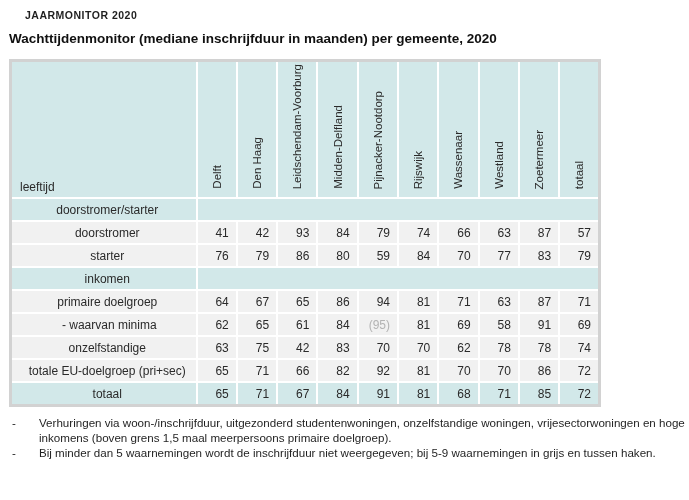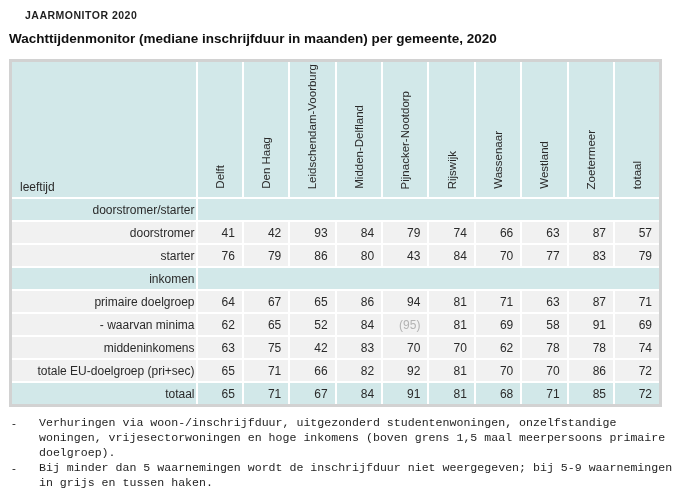--- a/index.html
+++ b/index.html
@@ -22,21 +22,21 @@
   .title {
     font-size: 13.5px;
     font-weight: bold;
     color: #101010;
     margin: 0 0 13px 0;
   }
 
   table.monitor {
     border-collapse: collapse;
     table-layout: fixed;
-    width: 653px;
+    width: 592px;
     border: 3px solid var(--table-border, #d2d2d2);
   }
   table.monitor th, table.monitor td {
     border: 2px solid #ffffff;
     font-weight: normal;
     overflow: hidden;
   }
   thead th {
     background: var(--blue, #d2e8e9);
     height: 131px;
@@ -57,36 +57,36 @@
     transform: rotate(180deg);
     font-size: 11.5px;
     line-height: 1.05;
     white-space: nowrap;
   }
   tbody td {
     height: 19px;
     font-size: 12px;
     background: var(--row-gray, #f1f1f1);
   }
-  td.label { text-align: right; padding-left: 8px; }
+  td.label { text-align: center; padding-left: 8px; }
   td.label.indent { padding-left: 12px; }
   td.num { text-align: right; padding-right: 7px; }
   tr.section td, tr.total td { background: var(--blue, #d2e8e9); }
   .muted { color: var(--muted, #b3b3b3); }
 
   .footnotes {
     margin: 8px 0 0 1px;
     width: 676px;
     font-size: 11.6px;
     line-height: 1.3;
     color: #1f1f1f;
   }
   .fn { display: flex; }
   .fn-marker { width: 29px; flex: 0 0 29px; padding-left: 2px; box-sizing: border-box; }
-  .fn-text { flex: 1; font-family: Liberation Mono, monospace; }
+  .fn-text { flex: 1; }
 </style>
 </head>
 <body>
 
 <div class="page">
   <div class="kicker">JAARMONITOR 2020</div>
   <h1 class="title">Wachttijdenmonitor (mediane inschrijfduur in maanden) per gemeente, 2020</h1>
 
   <table class="monitor">
     <colgroup>
@@ -134,21 +134,21 @@
           <td class="num">63</td>
           <td class="num">87</td>
           <td class="num">57</td>
         </tr>
         <tr class="data">
           <td class="label">starter</td>
           <td class="num">76</td>
           <td class="num">79</td>
           <td class="num">86</td>
           <td class="num">80</td>
-          <td class="num">43</td>
+          <td class="num">59</td>
           <td class="num">84</td>
           <td class="num">70</td>
           <td class="num">77</td>
           <td class="num">83</td>
           <td class="num">79</td>
         </tr>
         <tr class="section">
           <td class="label">inkomen</td>
           <td colspan="10"></td>
         </tr>
@@ -162,31 +162,31 @@
           <td class="num">81</td>
           <td class="num">71</td>
           <td class="num">63</td>
           <td class="num">87</td>
           <td class="num">71</td>
         </tr>
         <tr class="data">
           <td class="label indent">- waarvan minima</td>
           <td class="num">62</td>
           <td class="num">65</td>
-          <td class="num">52</td>
+          <td class="num">61</td>
           <td class="num">84</td>
           <td class="num muted">(95)</td>
           <td class="num">81</td>
           <td class="num">69</td>
           <td class="num">58</td>
           <td class="num">91</td>
           <td class="num">69</td>
         </tr>
         <tr class="data">
-          <td class="label">middeninkomens</td>
+          <td class="label">onzelfstandige</td>
           <td class="num">63</td>
           <td class="num">75</td>
           <td class="num">42</td>
           <td class="num">83</td>
           <td class="num">70</td>
           <td class="num">70</td>
           <td class="num">62</td>
           <td class="num">78</td>
           <td class="num">78</td>
           <td class="num">74</td>

